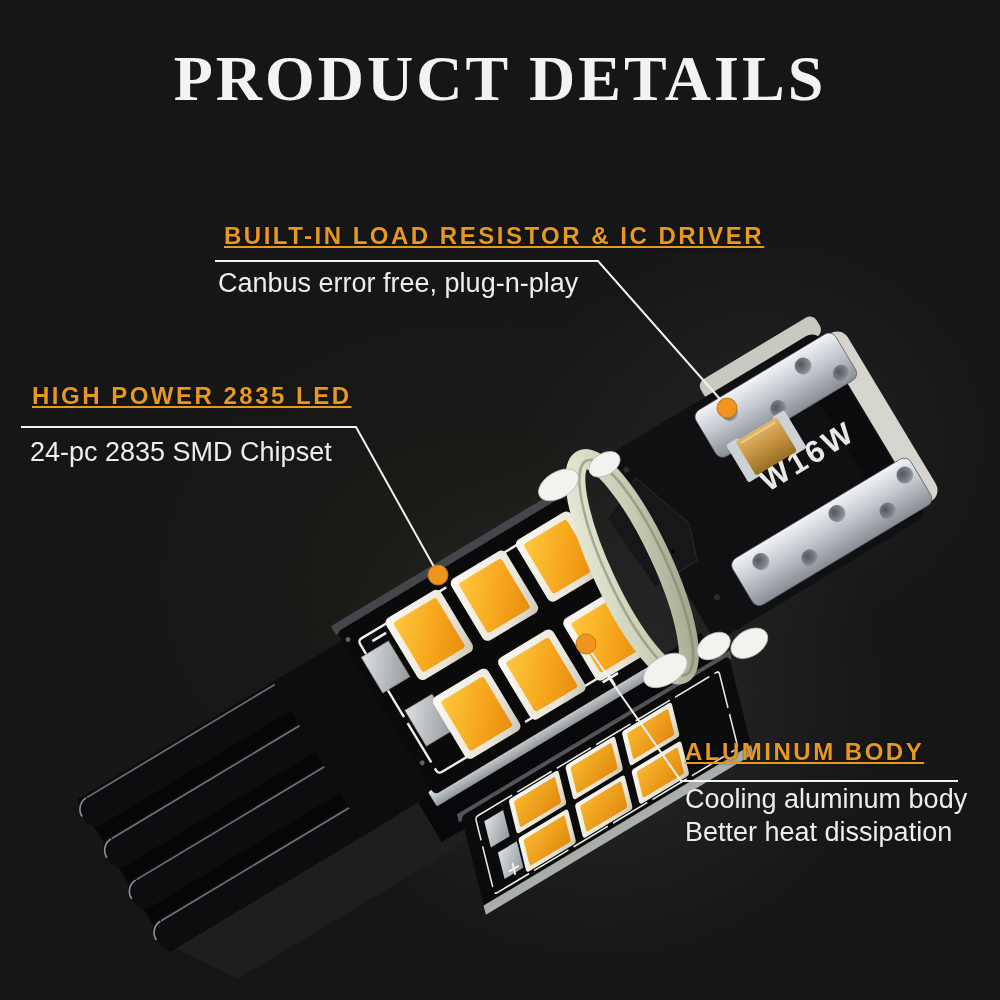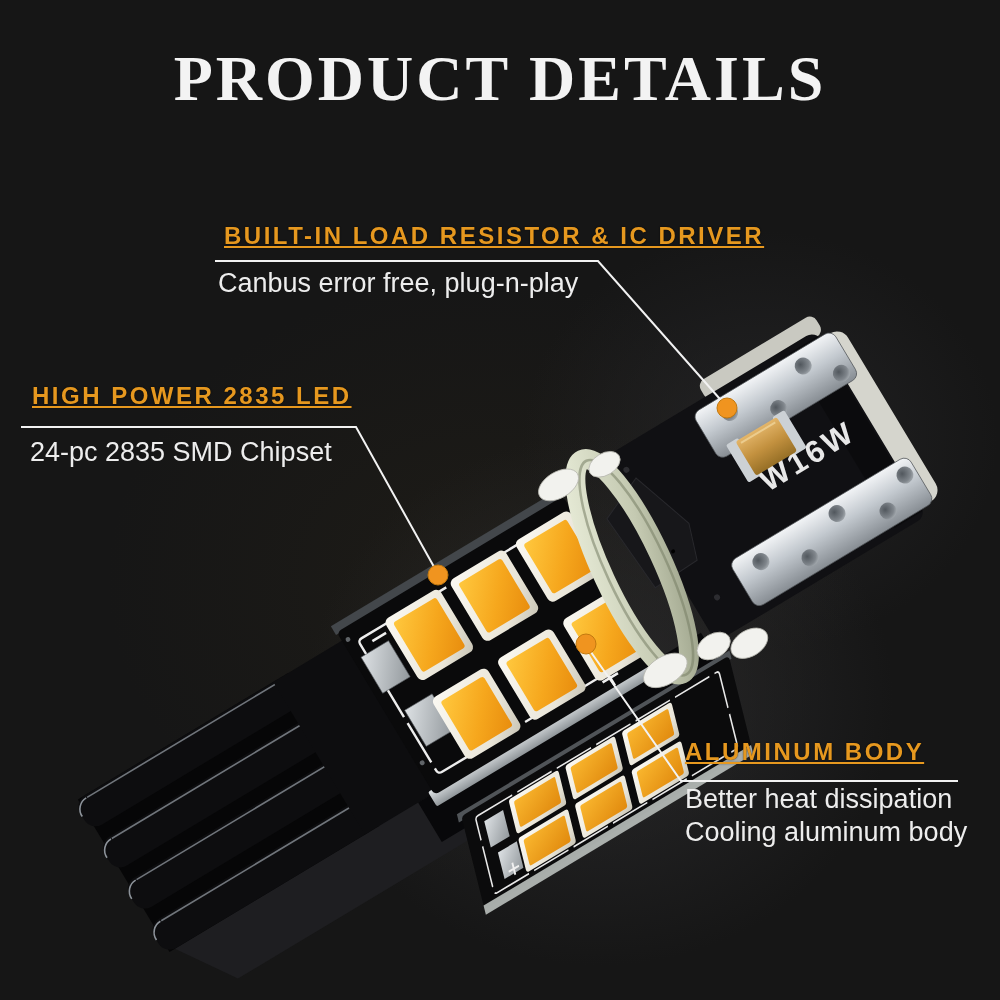--- a/index.html
+++ b/index.html
@@ -232,16 +232,16 @@
 <div class="ann ann2">
   <div class="hd">HIGH POWER 2835 LED</div>
   <div class="bd">
     <div class="ln">24-pc 2835 SMD Chipset</div>
   </div>
 </div>
 
 <div class="ann ann3">
   <div class="hd">ALUMINUM BODY</div>
   <div class="bd">
+    <div class="ln">Cooling aluminum body</div>
     <div class="ln">Better heat dissipation</div>
-    <div class="ln">Cooling aluminum body</div>
   </div>
 </div>
 
 </body></html>

